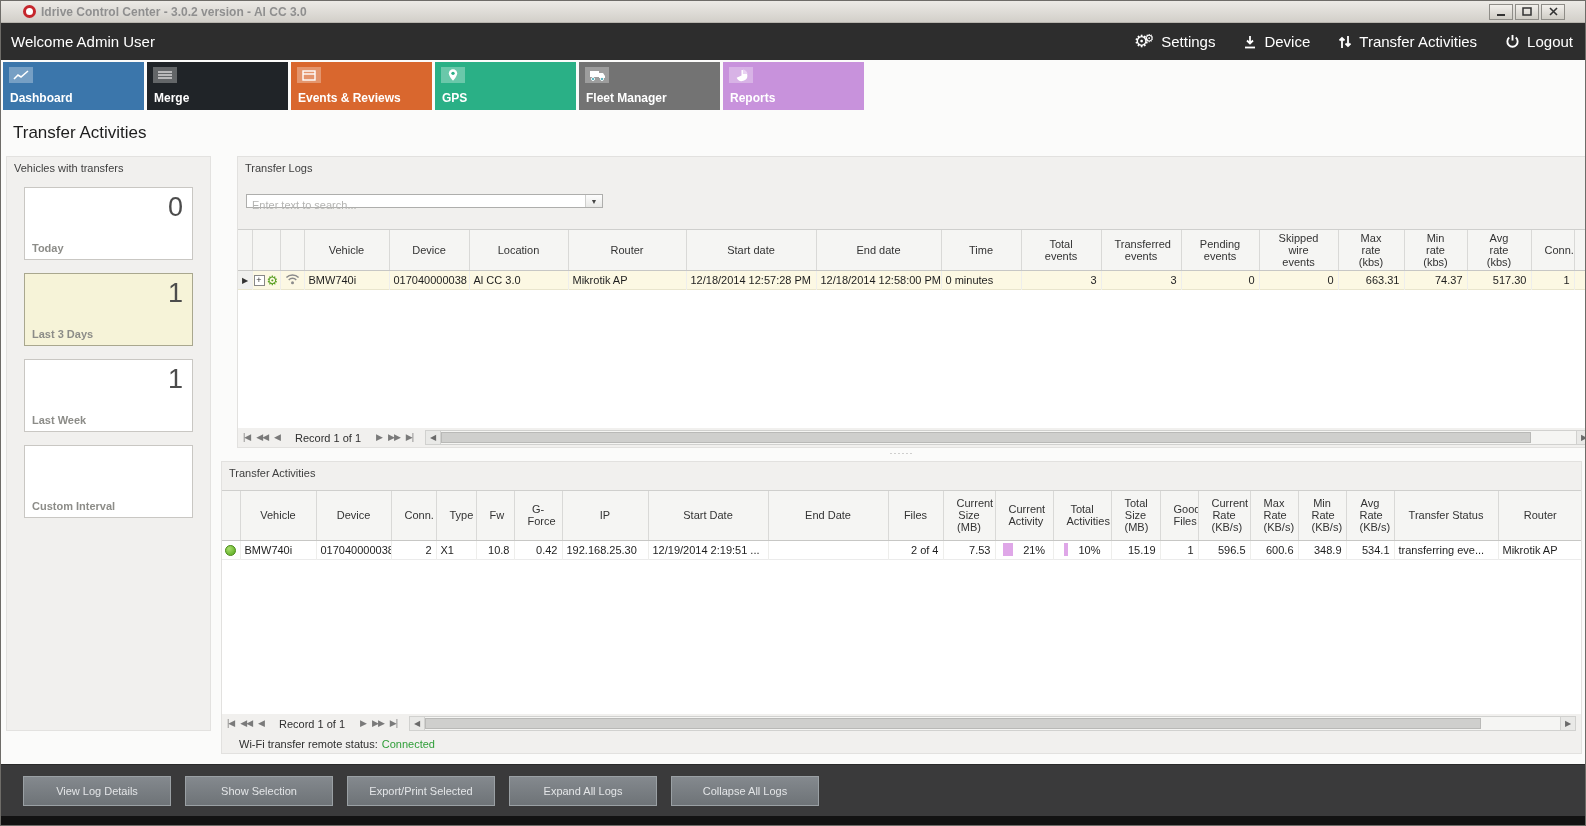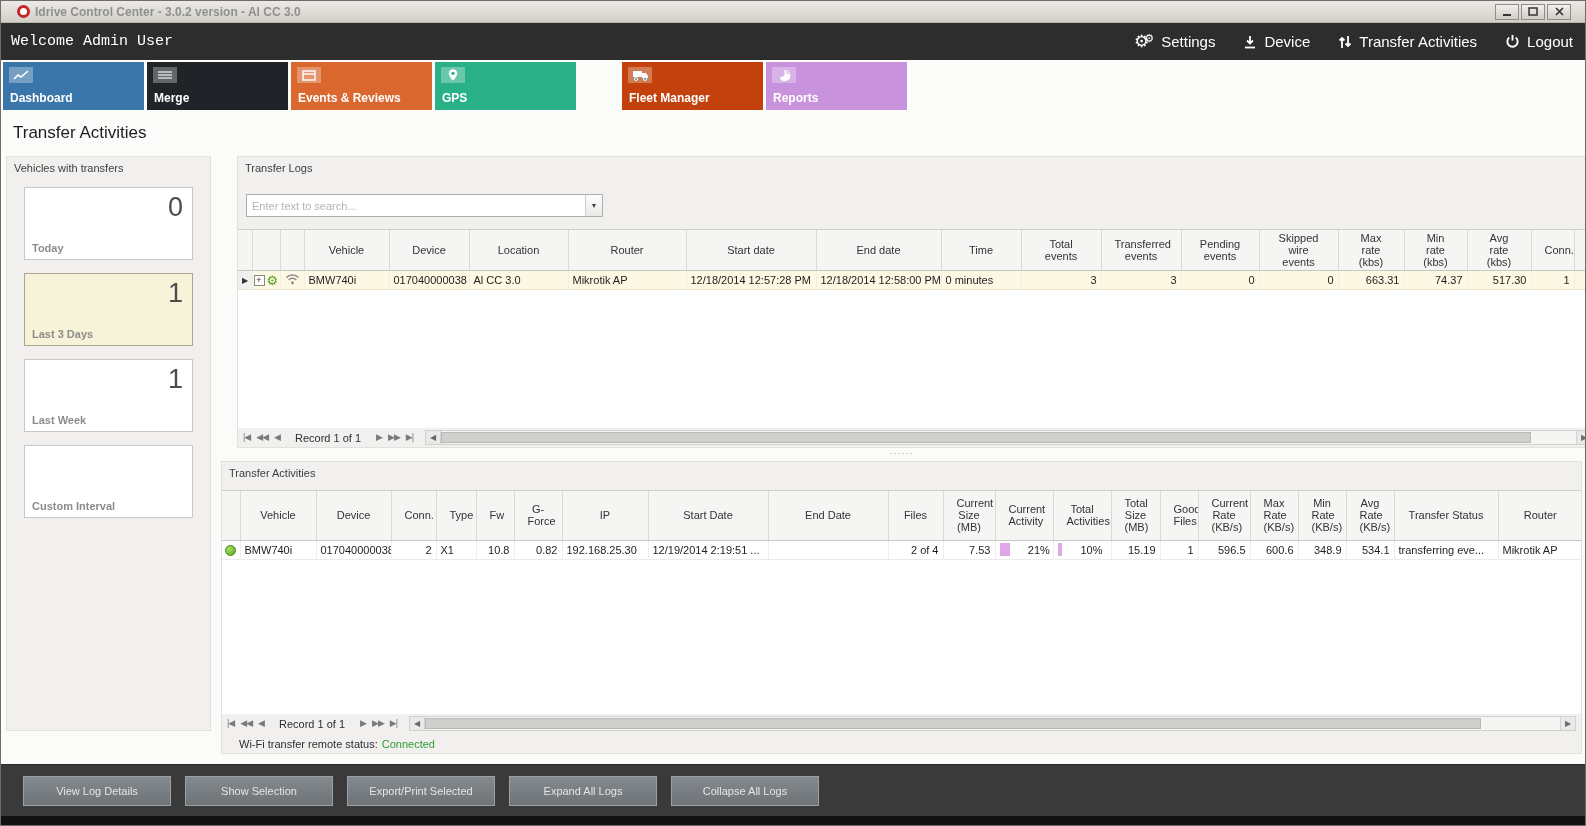--- a/index.html
+++ b/index.html
@@ -3,31 +3,31 @@
 <meta charset="utf-8">
 <style>
   * { margin:0; padding:0; box-sizing:border-box; }
   html,body { background:#555; }
   body { font-family:"Liberation Sans", sans-serif; }
   #app { position:relative; width:1586px; height:826px; background:#fbfbfa; border:1px solid #6e6c68; overflow:hidden; }
 
   
   .titlebar { position:absolute; top:0; left:0; right:0; height:22px;
     background:linear-gradient(#eceae6,#d2cfc9); border-bottom:1px solid #b7b4ae;
-    display:flex; align-items:center; padding:0 14px; }
+    display:flex; align-items:center; padding:0 20px; }
   .app-logo { width:13px; height:13px; border-radius:50%; border:3px solid #c5262c; background:#fff; margin:0 5px 0 2px; }
   .title-text { font-size:12px; font-weight:bold; color:#8f8f8f; }
   .win-controls { margin-left:auto; display:flex; gap:2px; }
   .wbtn { width:24px; height:16px; background:linear-gradient(#f2f0ec,#cfccc5); border:1px solid #8f8d88;
     display:flex; align-items:center; justify-content:center; }
 
   
   .topbar { position:absolute; top:22px; left:0; right:0; height:37px; background:#2d2d2d; color:#fff;
     display:flex; align-items:center; padding:0 10px; }
-  .welcome { font-size:15px;font-family:Liberation Mono, monospace; }
+  .welcome { font-size:15px; }
   .topbar-right { margin-left:auto; display:flex; align-items:center; gap:28px; padding-right:2px; }
   .top-action { display:flex; align-items:center; gap:7px; font-size:15px; cursor:pointer; white-space:nowrap; }
   .gear-big { font-size:17px; line-height:1; }
   .gear-small { font-size:11px; line-height:1; margin-left:-5px; vertical-align:top; }
 
   
   .tiles { position:absolute; top:61px; left:2px; display:flex; gap:3px; }
   .tile { position:relative; width:141px; height:48px; color:#fff; cursor:pointer; }
   .tile-label { position:absolute; left:7px; bottom:5px; font-size:12px; font-weight:bold; }
   .tile-iconbox { position:absolute; left:6px; top:5px; width:24px; height:16px;
@@ -44,21 +44,21 @@
   .card { position:relative; width:169px; height:73px; background:#fff; border:1px solid #c9c7c3; margin-bottom:13px; cursor:pointer; }
   .card.selected { background:#f6f3d8; border-color:#a9a78e; }
   .card-value { position:absolute; right:9px; top:4px; font-size:27px; color:#4c4c4c; }
   .card-label { position:absolute; left:7px; bottom:5px; font-size:11px; font-weight:bold; color:#8c8c88; }
 
   
   .panel { position:absolute; background:#f1f0ee; border:1px solid #e2e1df; }
   .logs-panel { left:220px; top:155px; width:1361px; height:292px;margin-left:16px; }
   .acts-panel { left:220px; top:460px; width:1361px; height:293px; }
 
-  .combo { position:relative; width:357px; height:23px; background:#fff; border:1px solid #aeaeac; margin:15px 0 0 8px; }
+  .combo { position:relative; width:357px; height:14px; background:#fff; border:1px solid #aeaeac; margin:15px 0 0 8px; }
   .combo input { width:calc(100% - 18px); height:100%; border:none; outline:none; padding:0 5px;
     font-size:11px; color:#555; font-family:inherit; background:transparent; }
   .combo input::placeholder { color:#b4b4b2; }
   .combo-btn { position:absolute; right:0; top:0; width:17px; height:100%; border-left:1px solid #cfcfcd;
     background:linear-gradient(#fdfdfd,#e9e9e7); display:flex; align-items:center; justify-content:center;
     font-size:7px; color:#444; cursor:pointer; }
 
   .grid-area { position:absolute; left:0; right:0; background:#fff; border-top:1px solid #cfcfcd; overflow:hidden; }
   .logs-grid-area { top:72px; bottom:19px; }
   .acts-grid-area { top:28px; bottom:39px; }
@@ -73,21 +73,21 @@
   .logs-grid thead th { height:36px; }
   .acts-grid thead th { height:49px; }
   .logs-grid tbody tr { background:#fcf8e3; border-bottom:1px solid #e9e5cd; }
   .acts-grid tbody tr { background:#fff; border-bottom:1px solid #ebebeb; }
   td.ind-cell { background:#f0f0ee; text-align:center; font-size:8px; color:#333; padding:0; }
   .expand-box { display:inline-flex; width:11px; height:11px; border:1px solid #888; background:#fff;
     font-size:9px; line-height:9px; align-items:center; justify-content:center; color:#333; vertical-align:middle; cursor:pointer; }
   .gear-green { color:#5aa023; font-size:13px; vertical-align:middle; margin-left:2px; }
   .status-dot { display:inline-block; width:11px; height:11px; border-radius:50%;
     background:radial-gradient(circle at 35% 30%, #a8dd6c, #6cb832 70%); border:1px solid #4c8a1d; vertical-align:middle; }
-  .pw { display:flex; align-items:center; gap:18px; height:13px; }
+  .pw { display:flex; align-items:center; gap:10px; height:13px;justify-content:center; }
   .pf { height:13px; flex:0 0 auto; }
 
   .pager { position:absolute; left:0; right:0; bottom:0; height:19px; background:#f1f0ee;
     display:flex; align-items:center; padding:0 5px; gap:6px; }
   .acts-pager { bottom:20px; }
   .pgbtn { font-size:9px; color:#7a7a7a; letter-spacing:-1px; cursor:pointer; line-height:1; }
   .pager-label { font-size:11px; color:#2e2e2e; margin:0 9px; }
   .hscroll { flex:1; display:flex; align-items:center; height:15px; margin-left:6px;
     border:1px solid #d1d1cf; background:#f5f5f3; }
   .sarrow { width:15px; height:100%; display:flex; align-items:center; justify-content:center;
@@ -198,21 +198,21 @@
     </div>
     <div class="tile" style="background: rgb(42, 176, 134);">
       <span class="tile-iconbox">
           <svg width="10" height="14" viewBox="0 0 12 16">
             <path d="M6 1 a5 5 0 0 1 5 5 c0 4 -5 9 -5 9 s-5 -5 -5 -9 a5 5 0 0 1 5 -5" fill="#fff"></path>
             <circle cx="6" cy="6" r="2" fill="#2ab086"></circle>
           </svg>
         </span>
       <span class="tile-label">GPS</span>
     </div>
-    <div class="tile" style="background: #c2410c; margin-left: 43px;">
+    <div class="tile" style="background: #737373;">
       <span class="tile-iconbox">
           <svg width="17" height="11" viewBox="0 0 17 11">
             <rect x="1" y="1" width="9" height="6" fill="#fff"></rect>
             <path d="M10 3 h4 l2 3 v2 h-6 z" fill="#fff"></path>
             <circle cx="4" cy="9" r="1.5" fill="#1b99a8" stroke="#fff"></circle>
             <circle cx="13" cy="9" r="1.5" fill="#1b99a8" stroke="#fff"></circle>
           </svg>
         </span>
       <span class="tile-label">Fleet Manager</span>
     </div>
@@ -413,21 +413,21 @@
           </tr>
         </thead>
         <tbody>
           <tr>
             <td style="text-align:center; padding:0;"><span class="status-dot"></span></td>
             <td>BMW740i</td>
             <td>017040000038</td>
             <td class="num">2</td>
             <td>X1</td>
             <td class="num">10.8</td>
-            <td class="num">0.82</td>
+            <td class="num">0.42</td>
             <td>192.168.25.30</td>
             <td>12/19/2014 2:19:51 ...</td>
             <td></td>
             <td class="num">2 of 4</td>
             <td class="num">7.53</td>
             <td>
               <div class="pw">
                 <div class="pf" style="background: rgb(223, 167, 232); width: 21%;"></div>
                 <span>21%</span>
               </div>

